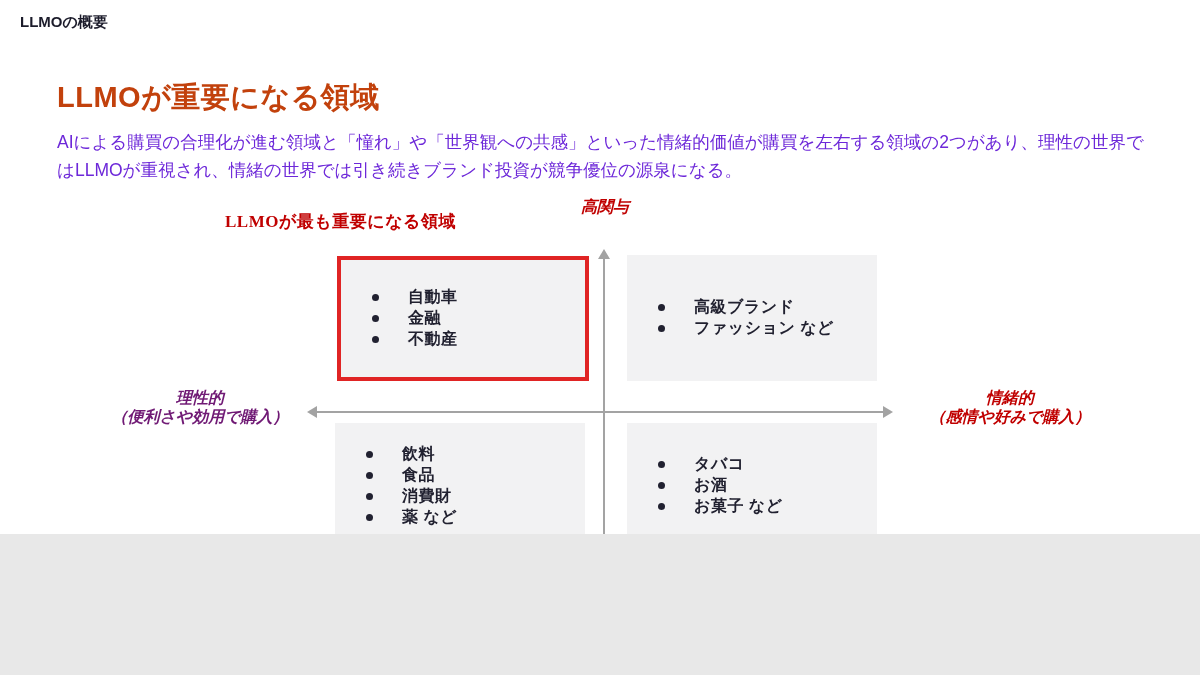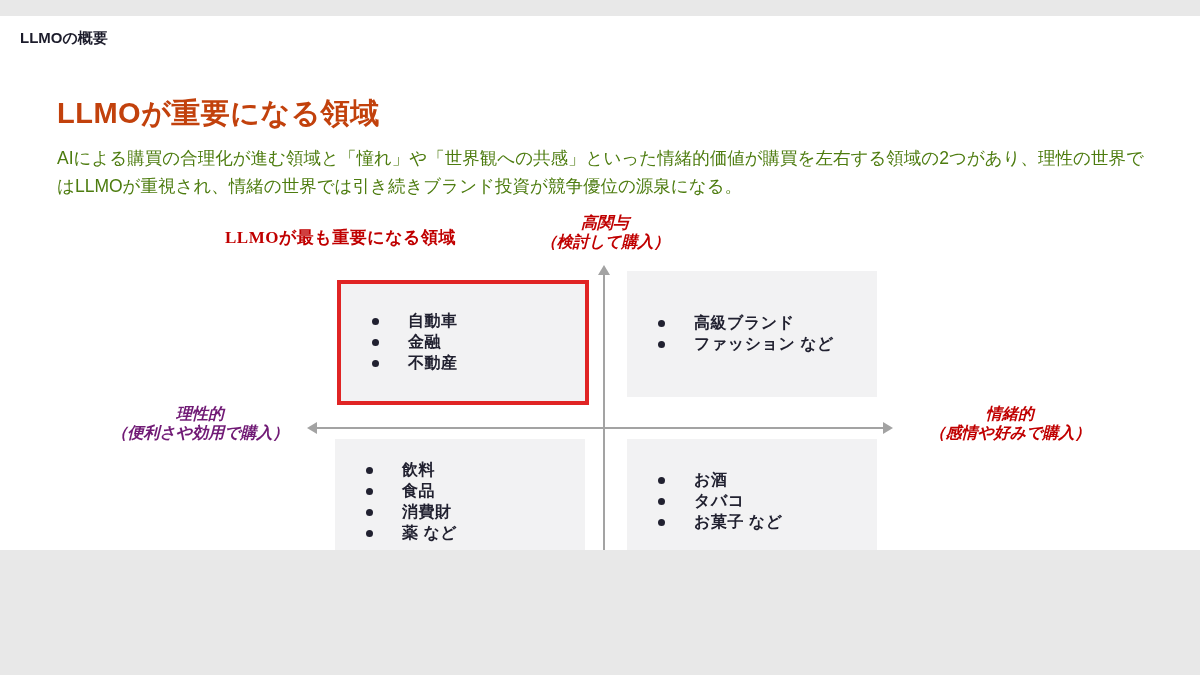--- a/index.html
+++ b/index.html
@@ -1,32 +1,32 @@
 <!DOCTYPE html>
 <html><head>
 <meta charset="utf-8">
 <style>
   * { margin:0; padding:0; box-sizing:border-box; }
   html,body { background:#e8e8e8; }
   body { font-family:"Liberation Sans","DejaVu Sans",sans-serif; }
   .slide {
     position:relative; width:1200px; height:534px; background:#ffffff;
-    margin:16px auto; overflow:hidden;
+    margin:0 auto; overflow:hidden;
   }
   .breadcrumb {
     position:absolute; left:20px; top:13px;
     font-size:15px; font-weight:700; color:#1c1c2b;
   }
   .title {
     position:absolute; left:57px; top:78px;
     font-size:29px; font-weight:700; color:#c2410c; letter-spacing:0.5px;
   }
   .description {
     position:absolute; left:57px; top:128px; width:1100px;
-    font-size:17.5px; line-height:28px; color:#4d7c0f;
+    font-size:17.5px; line-height:28px; color:#6d28d9;
   }
   
   .callout {
     position:absolute; left:225px; top:210px;
     font-size:17px; font-weight:700; color:#c00000; letter-spacing:0.5px;font-family:Liberation Serif, serif;
   }
   .axis-label { position:absolute; width:300px; text-align:center;
     font-size:16px; font-weight:700; line-height:19px; }
   .axis-label .l1, .axis-label .l2 { display:block;font-style:italic; }
   .label-blue { color:#701a75; }
@@ -42,21 +42,21 @@
   .arr-up    { left:598px; top:249px; border-left:6px solid transparent; border-right:6px solid transparent; border-bottom:10px solid #a3a3a3; }
   .arr-down  { left:598px; top:577px; border-left:6px solid transparent; border-right:6px solid transparent; border-top:10px solid #a3a3a3; }
   .arr-left  { left:307px; top:406px; border-top:6px solid transparent; border-bottom:6px solid transparent; border-right:10px solid #a3a3a3; }
   .arr-right { left:883px; top:406px; border-top:6px solid transparent; border-bottom:6px solid transparent; border-left:10px solid #a3a3a3; }
 
   .quad {
     position:absolute; background:#f2f2f3;
     display:flex; flex-direction:column; justify-content:center;
     padding-left:31px;
   }
-  .quad-tl { left:337px; top:264px; width:252px; height:125px; border:4px solid #e02424; }
+  .quad-tl { left:337px; top:256px; width:252px; height:125px; border:4px solid #e02424; }
   .quad-tr { left:627px; top:255px; width:250px; height:126px; }
   .quad-bl { left:335px; top:423px; width:250px; height:125px; }
   .quad-br { left:627px; top:423px; width:250px; height:125px; }
 
   .q-item { display:flex; align-items:center; height:21px; }
   .q-bullet { width:7px; height:7px; border-radius:50%; background:#212130; margin-right:29px; flex:none; }
   .q-text { font-size:16px; font-weight:700; color:#212130; letter-spacing:0.5px; white-space:nowrap; }
 
   
   .logo {
@@ -75,21 +75,20 @@
 <div class="slide">
 
   <div class="breadcrumb">LLMOの概要</div>
   <h1 class="title">LLMOが重要になる領域</h1>
   <p class="description">AIによる購買の合理化が進む領域と「憧れ」や「世界観への共感」といった情緒的価値が購買を左右する領域の2つがあり、理性の世界ではLLMOが重視され、情緒の世界では引き続きブランド投資が競争優位の源泉になる。</p>
 
   <div class="callout">LLMOが最も重要になる領域</div>
 
   <div class="axis-label label-red label-top">
     <span class="l1">高関与</span>
-    <span class="l2">（検討して購入）</span>
   </div>
   <div class="axis-label label-blue label-bottom">
     <span class="l1">低関与</span>
   </div>
   <div class="axis-label label-blue label-left">
     <span class="l1">理性的</span>
     <span class="l2">（便利さや効用で購入）</span>
   </div>
   <div class="axis-label label-red label-right">
     <span class="l1">情緒的</span>
@@ -144,25 +143,25 @@
     </div>
     <div class="q-item">
       <span class="q-bullet"></span>
       <span class="q-text">薬 など</span>
     </div>
   </div>
 
   <div class="quad quad-br">
     <div class="q-item">
       <span class="q-bullet"></span>
-      <span class="q-text">お酒</span>
+      <span class="q-text">タバコ</span>
     </div>
     <div class="q-item">
       <span class="q-bullet"></span>
-      <span class="q-text">タバコ</span>
+      <span class="q-text">お酒</span>
     </div>
     <div class="q-item">
       <span class="q-bullet"></span>
       <span class="q-text">お菓子 など</span>
     </div>
   </div>
 
   <div class="logo">LANY</div>
 
 </div>

